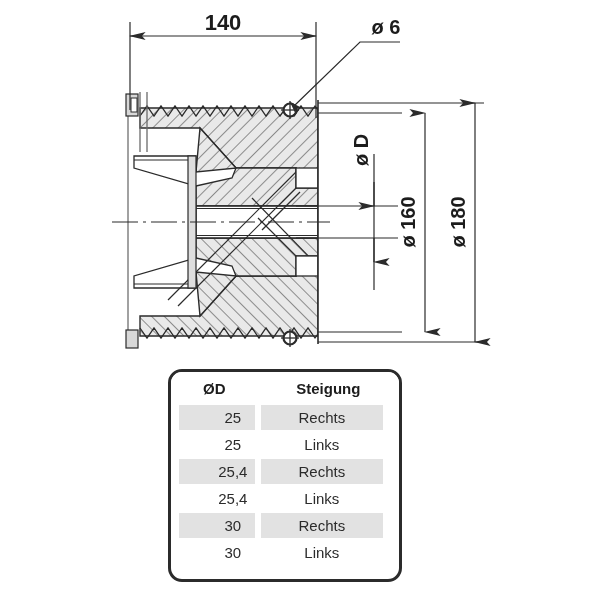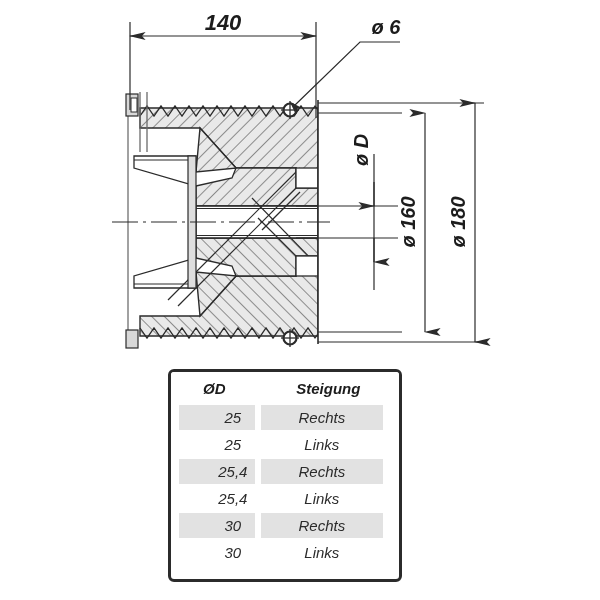--- a/index.html
+++ b/index.html
@@ -13,21 +13,20 @@
     height: 600px;
     position: relative;
     font-family: "Liberation Sans", sans-serif;
     overflow: hidden;
   }
   #stage {
     position: absolute;
     left: 0; top: 0;
     width: 600px;
     height: 600px;
-    font-style: italic;
   }
   svg.drawing {
     position: absolute;
     left: 0; top: 0;
     width: 600px;
     height: 600px;
     display: block;
   }
   .dim-text {
     font-family: "Liberation Sans", sans-serif;
@@ -35,21 +34,21 @@
     fill: #1c1c1c;
   }
   
   #spec-table {
     position: absolute;
     left: 168px;
     top: 369px;
     width: 234px;
     height: 213px;
     border: 3px solid #2b2b2b;
-    border-radius: 6px;
+    border-radius: 14px;
     background: #ffffff;
     box-sizing: border-box;
     overflow: hidden;
   }
   #spec-table table {
     width: 100%;
     border-collapse: collapse;
     table-layout: fixed;
   }
   #spec-table th {

